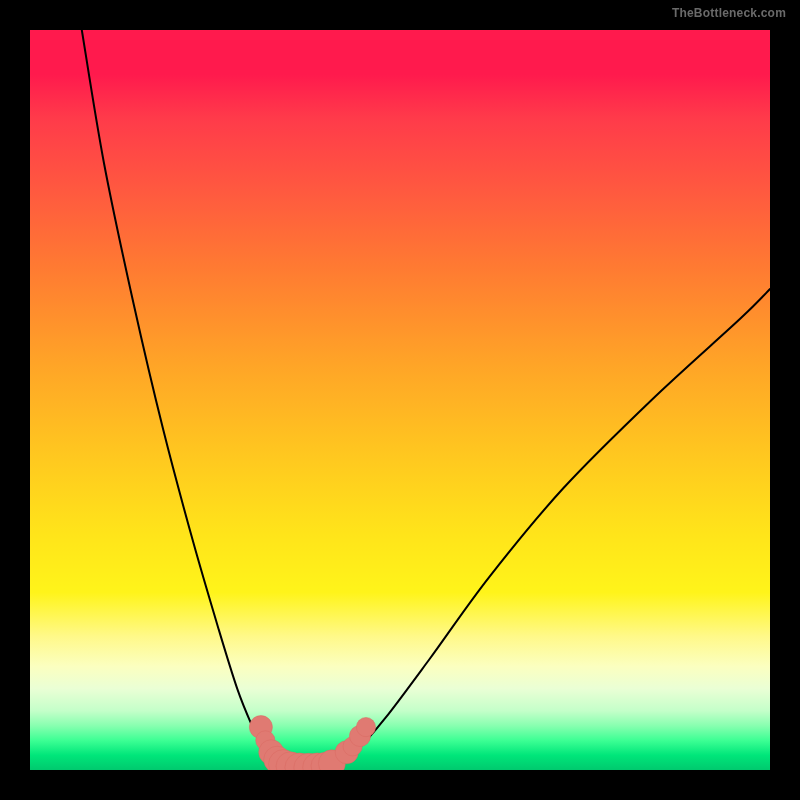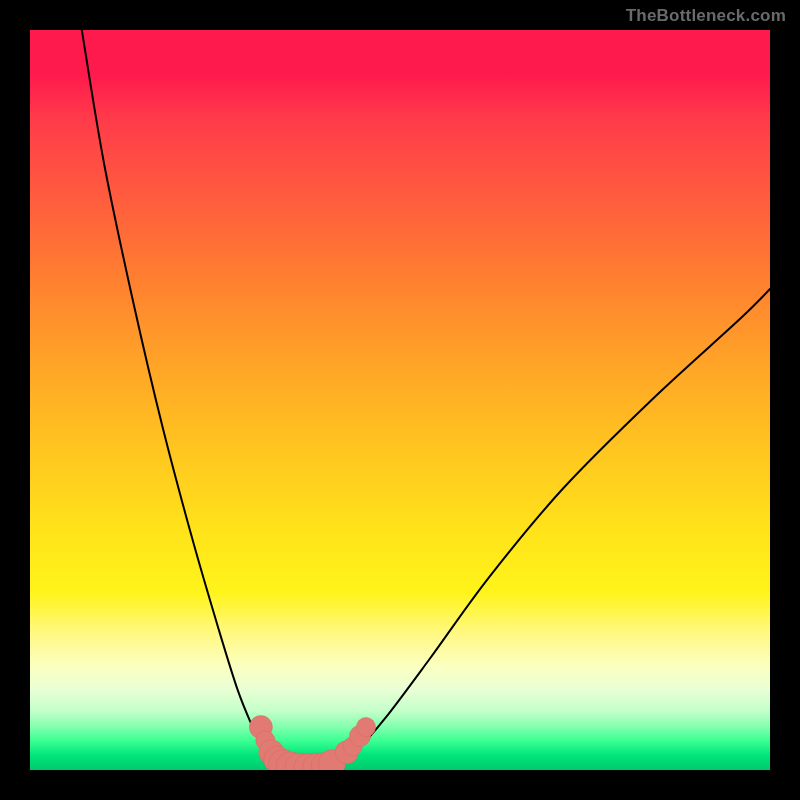--- a/index.html
+++ b/index.html
@@ -48,21 +48,21 @@
       #88ffb0 94%,
       #3dff94 96%,
       #00e67a 98%,
       #00c96e 100%
     );
   }
   .watermark {
     position: absolute;
     top: 6px;
     right: 14px;
-    font-size: 17px;
+    font-size: 12px;
     font-weight: 600;
     color: #6a6a6a;
     letter-spacing: 0.2px;
     user-select: none;
   }
   svg.curve {
     position: absolute;
     inset: 0;
   }
 </style>

